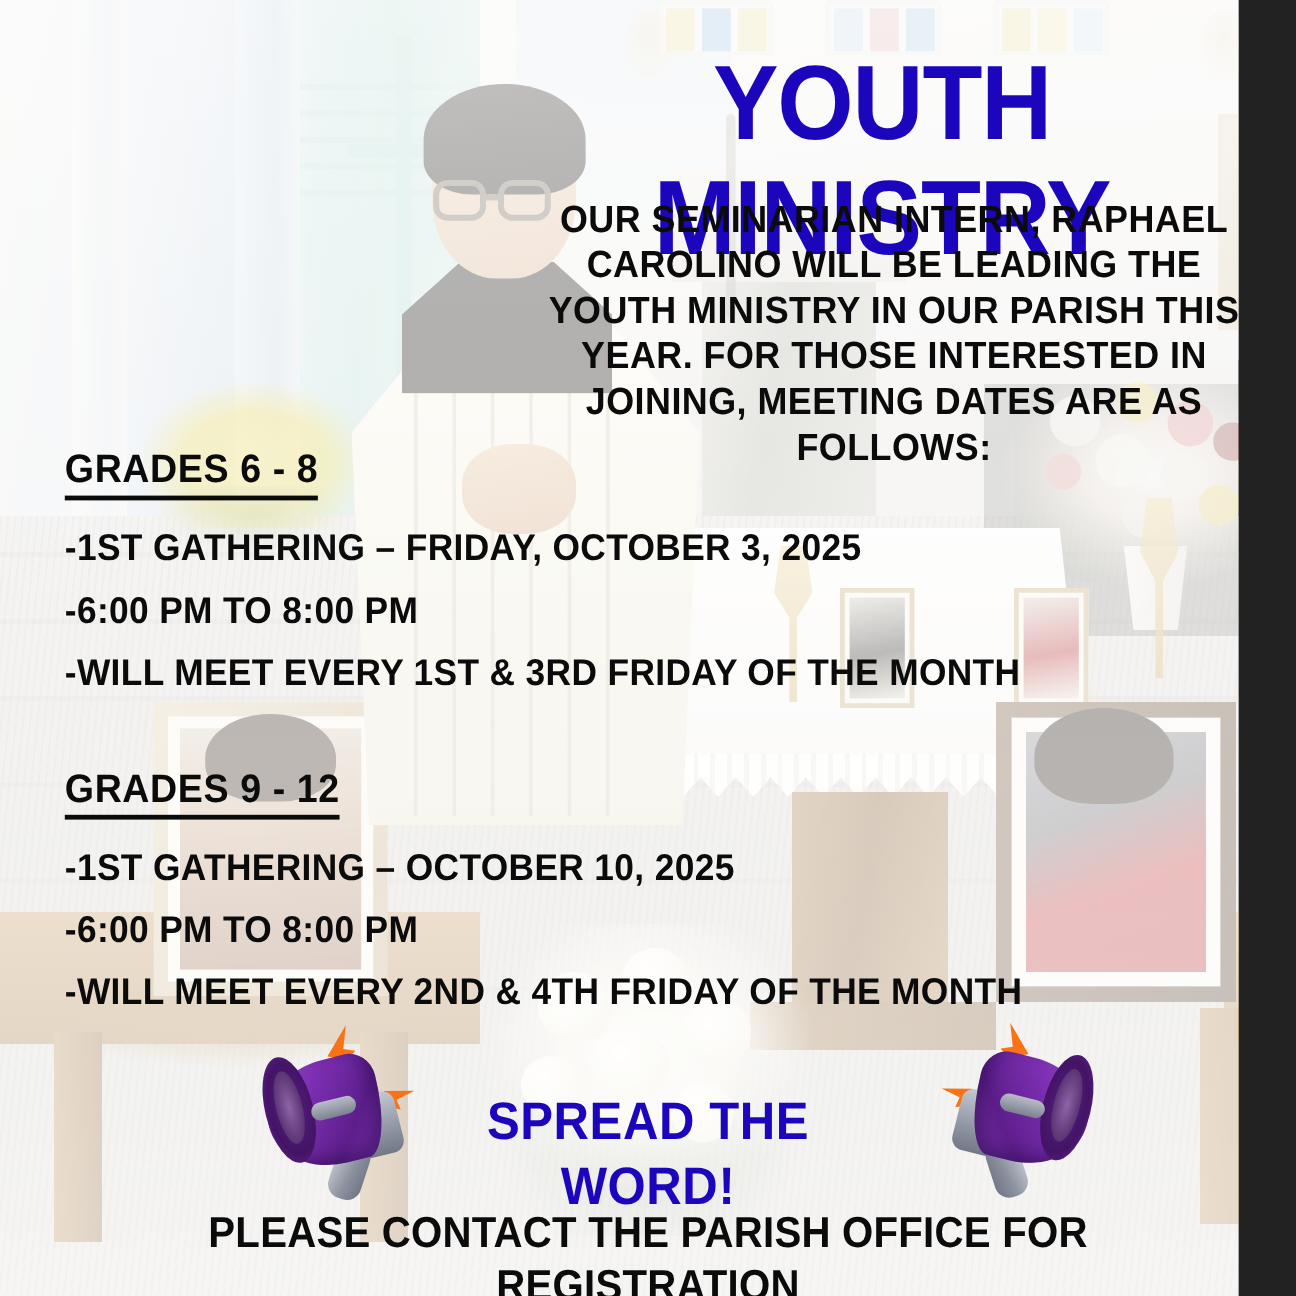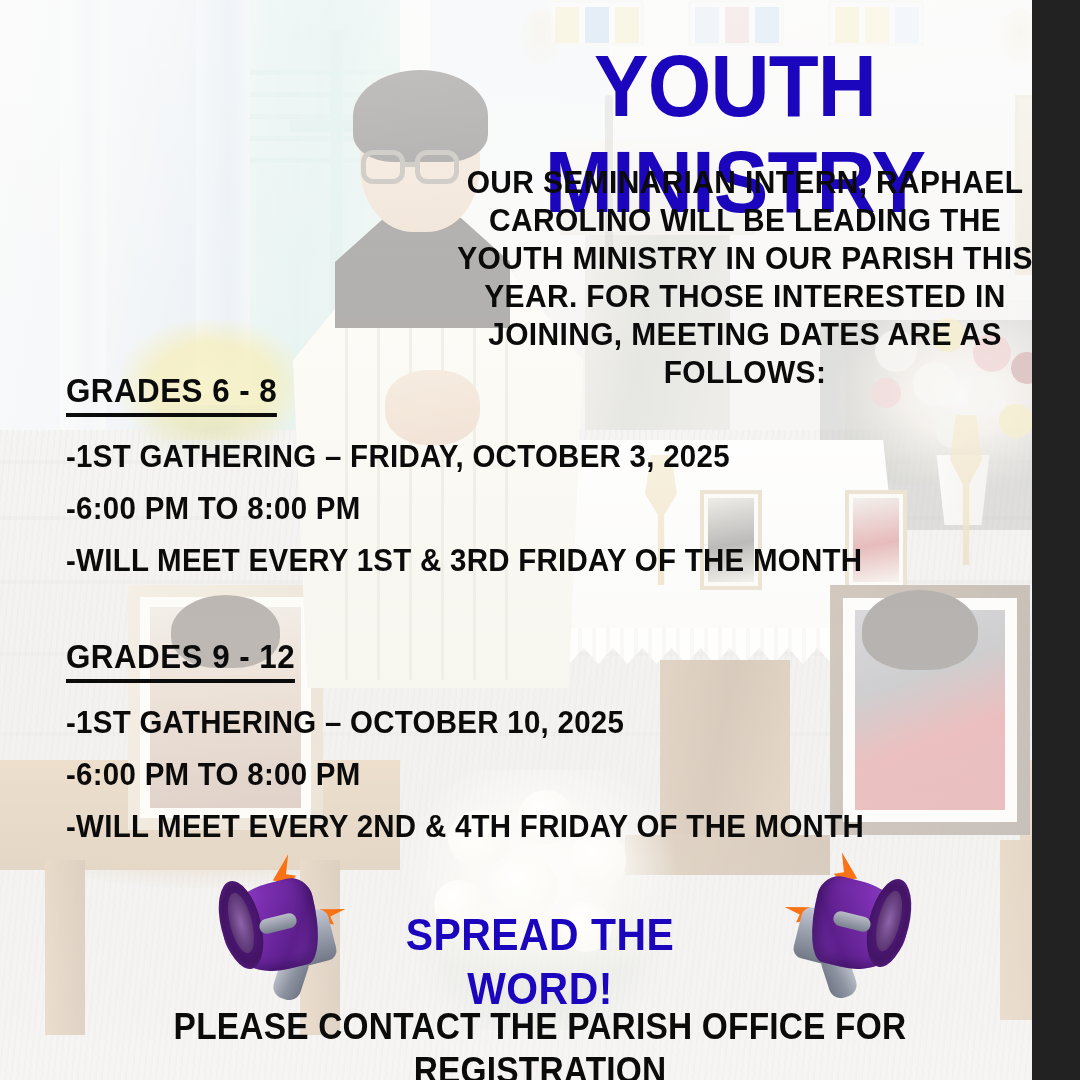--- a/index.html
+++ b/index.html
@@ -194,21 +194,21 @@
 
   #intro{
     position:absolute;left:430px;top:163px;width:630px;
     text-align:center;
     font-size:31.5px;line-height:38px;
     font-weight:bold;letter-spacing:.4px;
     color:#0b0b0b;
     transform:scaleX(.95);
   }
 
-  .sect{position:absolute;left:66px;width:960px;}
+  .sect{position:absolute;left:54px;width:960px;}
   #sect-a{top:372px;}
   #sect-b{top:638px;}
 
   .sect h2{
     margin:0 0 14px 0;
     display:inline-block;
     font-size:33px;line-height:38px;font-weight:bold;
     letter-spacing:.5px;color:#0b0b0b;
     border-bottom:4px solid #0b0b0b;
     padding-bottom:3px;

